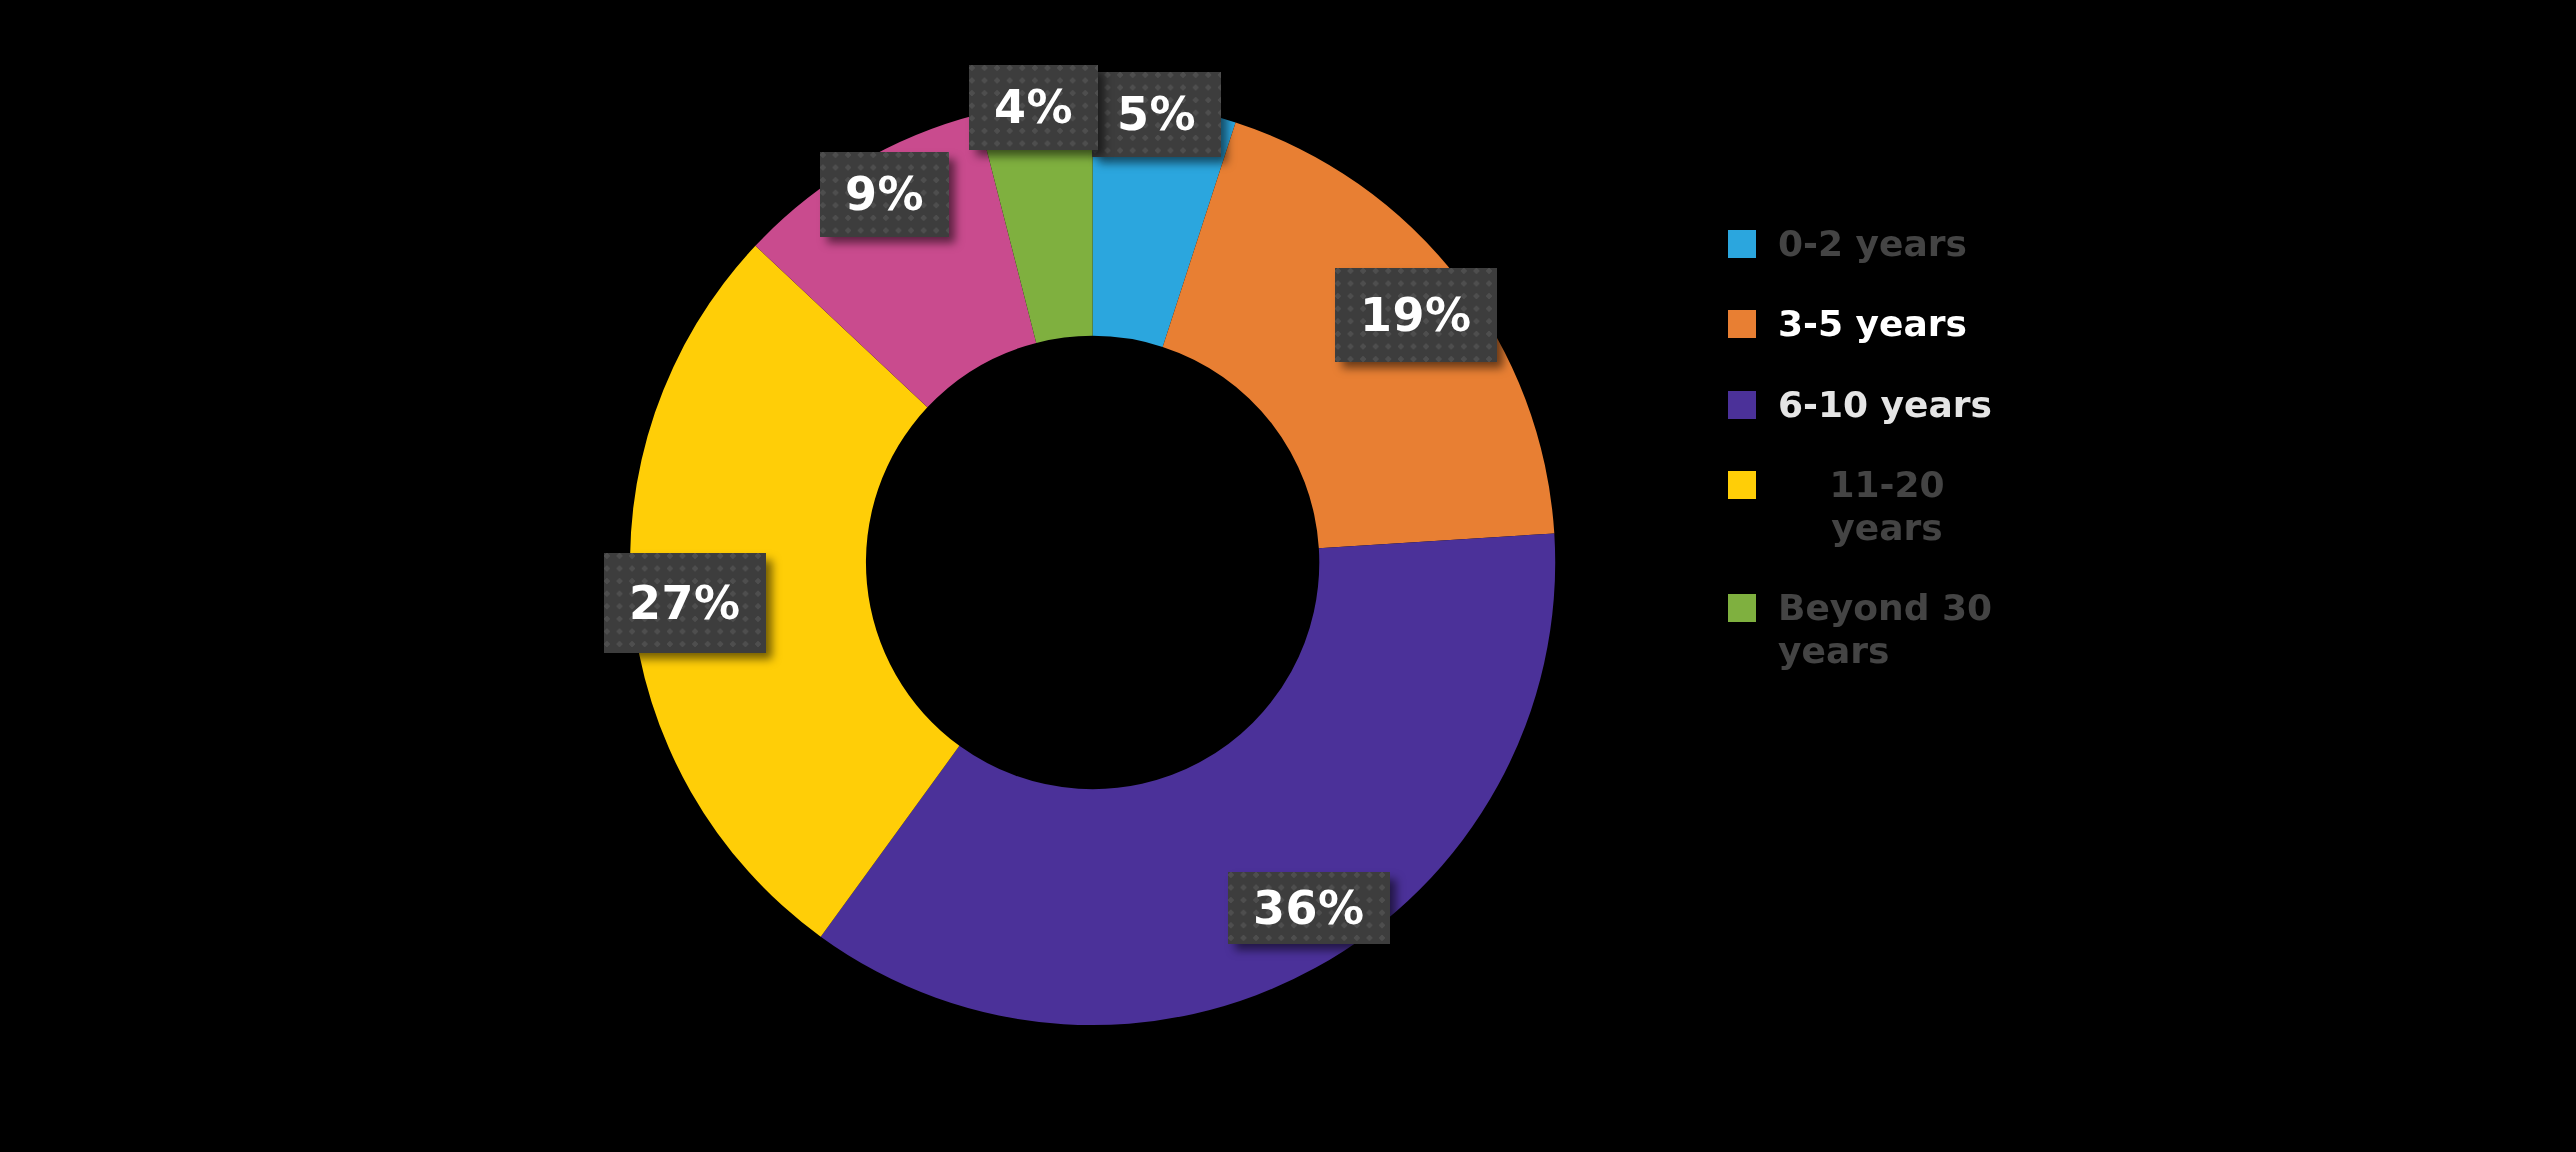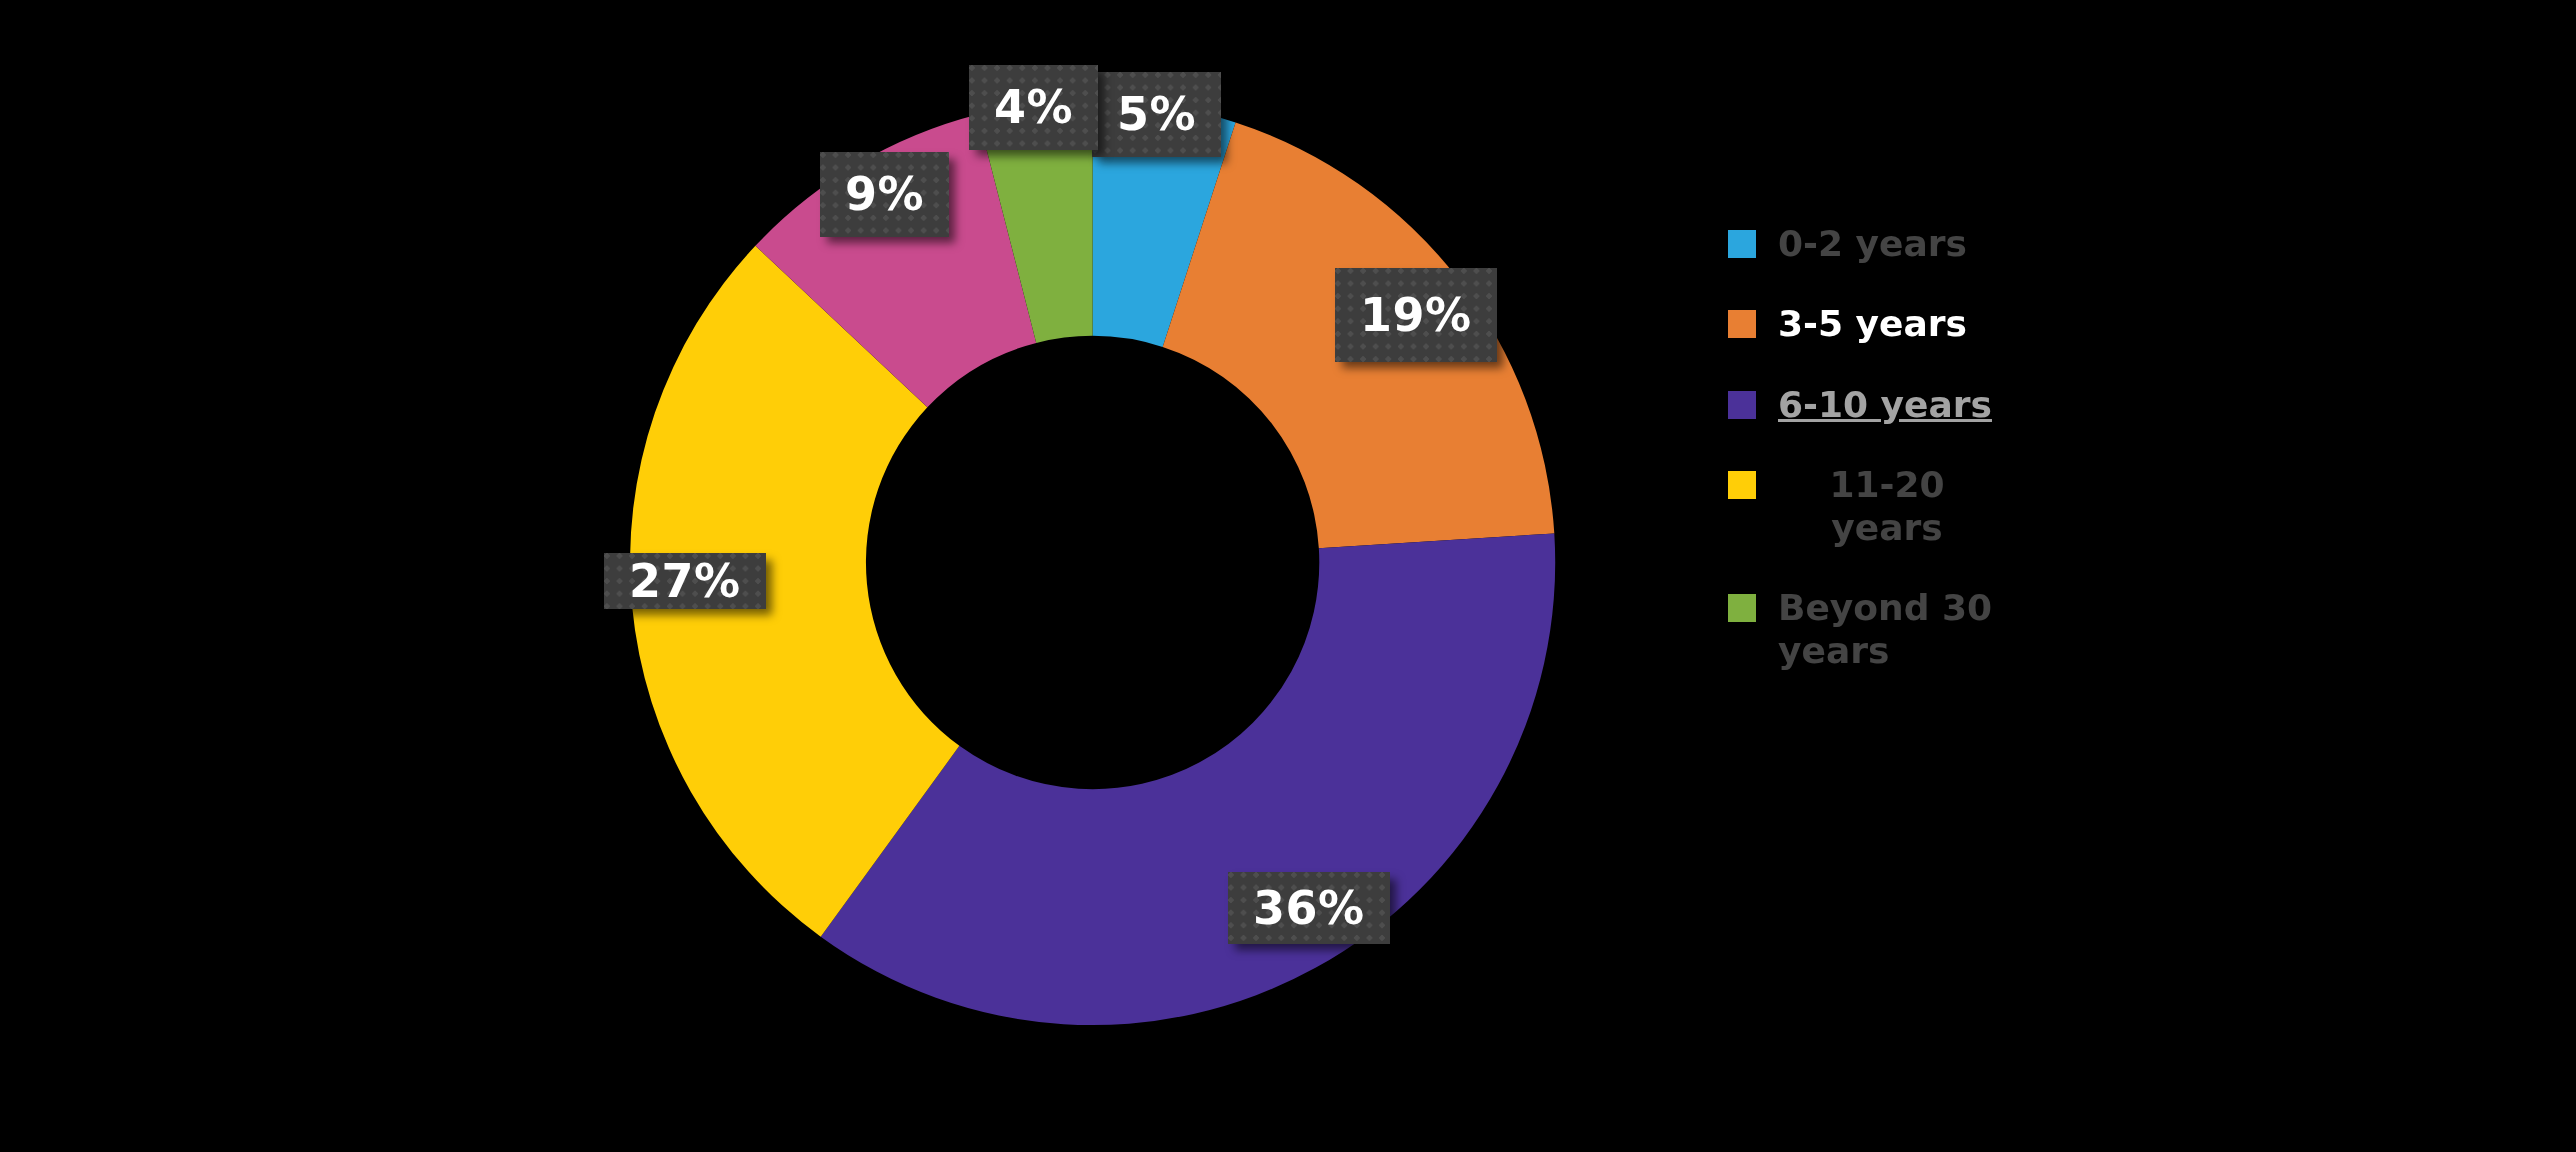--- a/index.html
+++ b/index.html
@@ -104,37 +104,37 @@
         <path d="M 780.5529960925652 253.78648336608694 A 478 478 0 0 1 1010.1262339351991 118.01724898051441 L 1070.7518546282477 354.13845200045205 A 234.22 234.22 0 0 0 958.2609680853569 420.6653768493826 Z" fill="#C94B8E">
           <title>21-30 years 9%</title>
         </path>
         <path d="M 1010.1262339351991 118.01724898051441 A 478 478 0 0 1 1128.9999999999995 103 L 1128.9999999999998 346.78 A 234.22 234.22 0 0 0 1070.7518546282477 354.13845200045205 Z" fill="#7FB03F">
           <title>Beyond 30 years 4%</title>
         </path>
       </svg>
   <div class="data-label" style="font-size: 46px; padding: 19.4px 25px; visibility: visible; left: 1092px; top: 72px;">5%</div>
       <div class="data-label" style="font-size: 46px; padding: 24px 25px; visibility: visible; left: 1335px; top: 268px;">19%</div>
       <div class="data-label" style="font-size: 46px; padding: 13px 25px; visibility: visible; left: 1228px; top: 872px;">36%</div>
-      <div class="data-label" style="font-size: 46px; padding: 5px 25px; visibility: visible; left: 604px; top: 553px;">27%</div>
+      <div class="data-label" style="font-size: 46px; padding: 27px 25px; visibility: visible; left: 604px; top: 553px;">27%</div>
       <div class="data-label" style="font-size: 46px; padding: 19.4px 25px; visibility: visible; left: 820px; top: 152px;">9%</div>
       <div class="data-label" style="font-size: 46px; padding: 19.4px 25px; visibility: visible; left: 969px; top: 65px;">4%</div>
     </div>
 
   <div id="legend">
       <div class="legend-item">
         <span class="legend-swatch" style="background: rgb(43, 166, 222);"></span>
         <span class="legend-label" style="color: rgb(68, 68, 68);">0-2 years</span>
       </div>
       <div class="legend-item">
         <span class="legend-swatch" style="background: rgb(232, 127, 51);"></span>
         <span class="legend-label" style="color: #ffffff;">3-5 years</span>
       </div>
       <div class="legend-item">
         <span class="legend-swatch" style="background: rgb(75, 49, 153);"></span>
-        <span class="legend-label" style="color: #a3a3a3; text-decoration: underline;">6-10 years</span>
+        <span class="legend-label" style="color: #e5e5e5;">6-10 years</span>
       </div>
       <div class="legend-item">
         <span class="legend-swatch" style="background: rgb(255, 206, 7);"></span>
         <span class="legend-label" style="color: rgb(68, 68, 68); text-align: center;">11-20 years</span>
       </div>
       <div class="legend-item">
         <span class="legend-swatch" style="background: rgb(127, 176, 63);"></span>
         <span class="legend-label" style="color: rgb(68, 68, 68);">Beyond 30 years</span>
       </div>
     </div>

